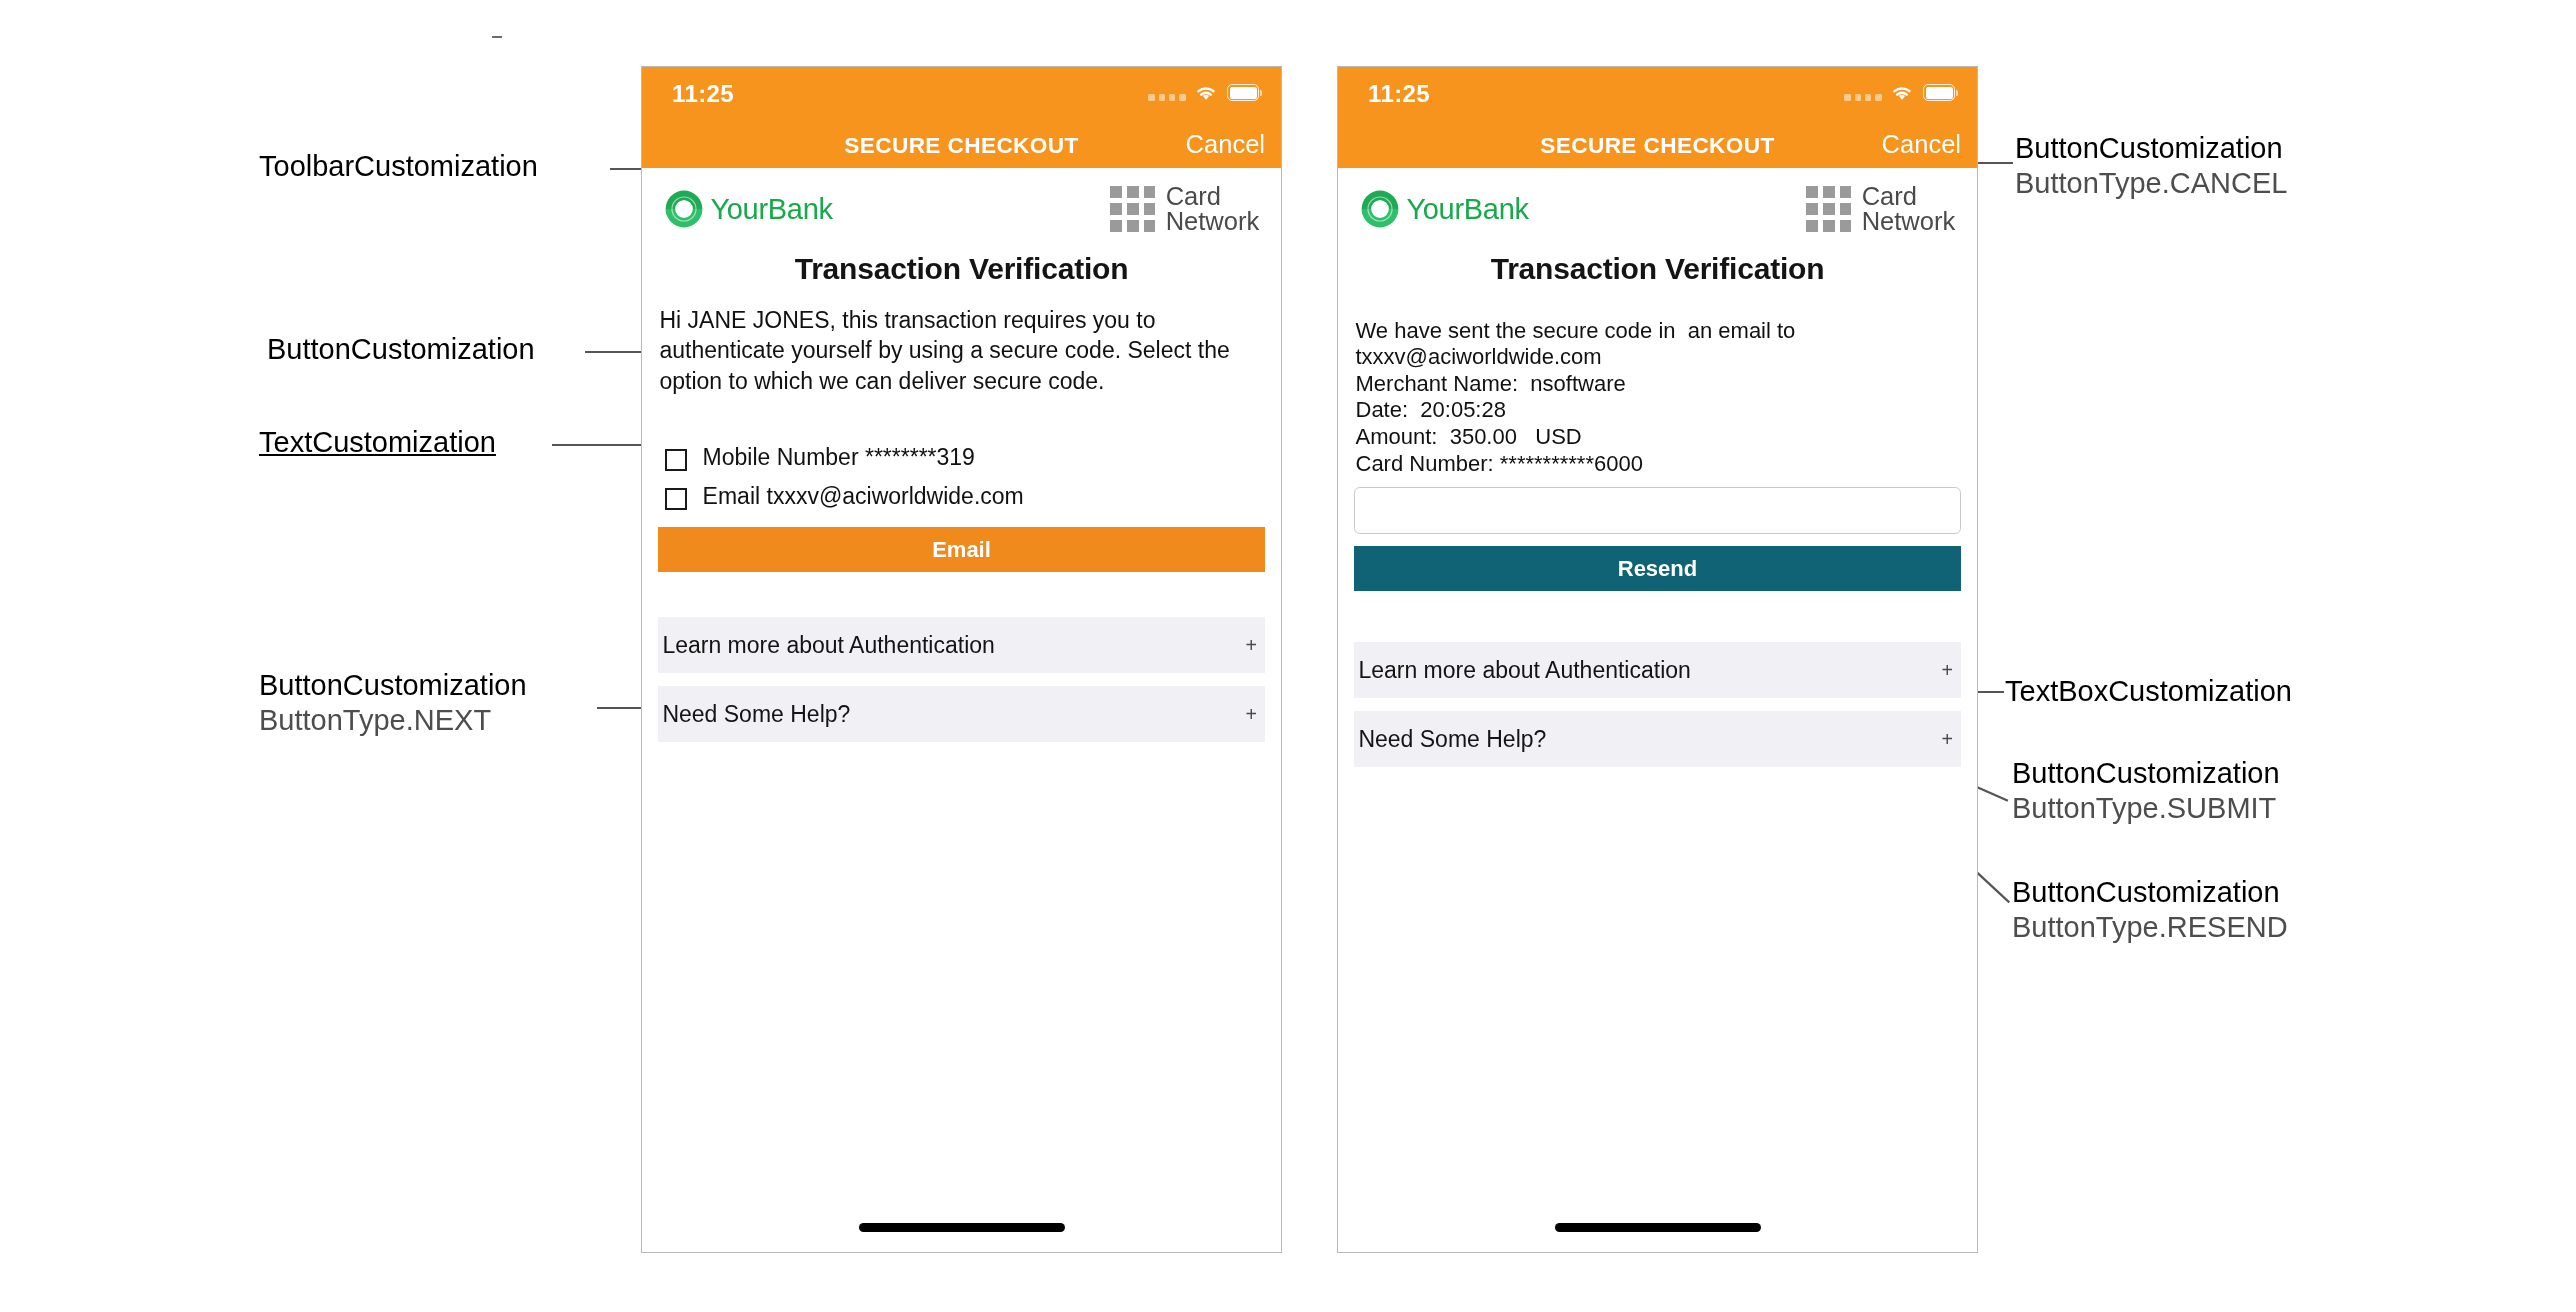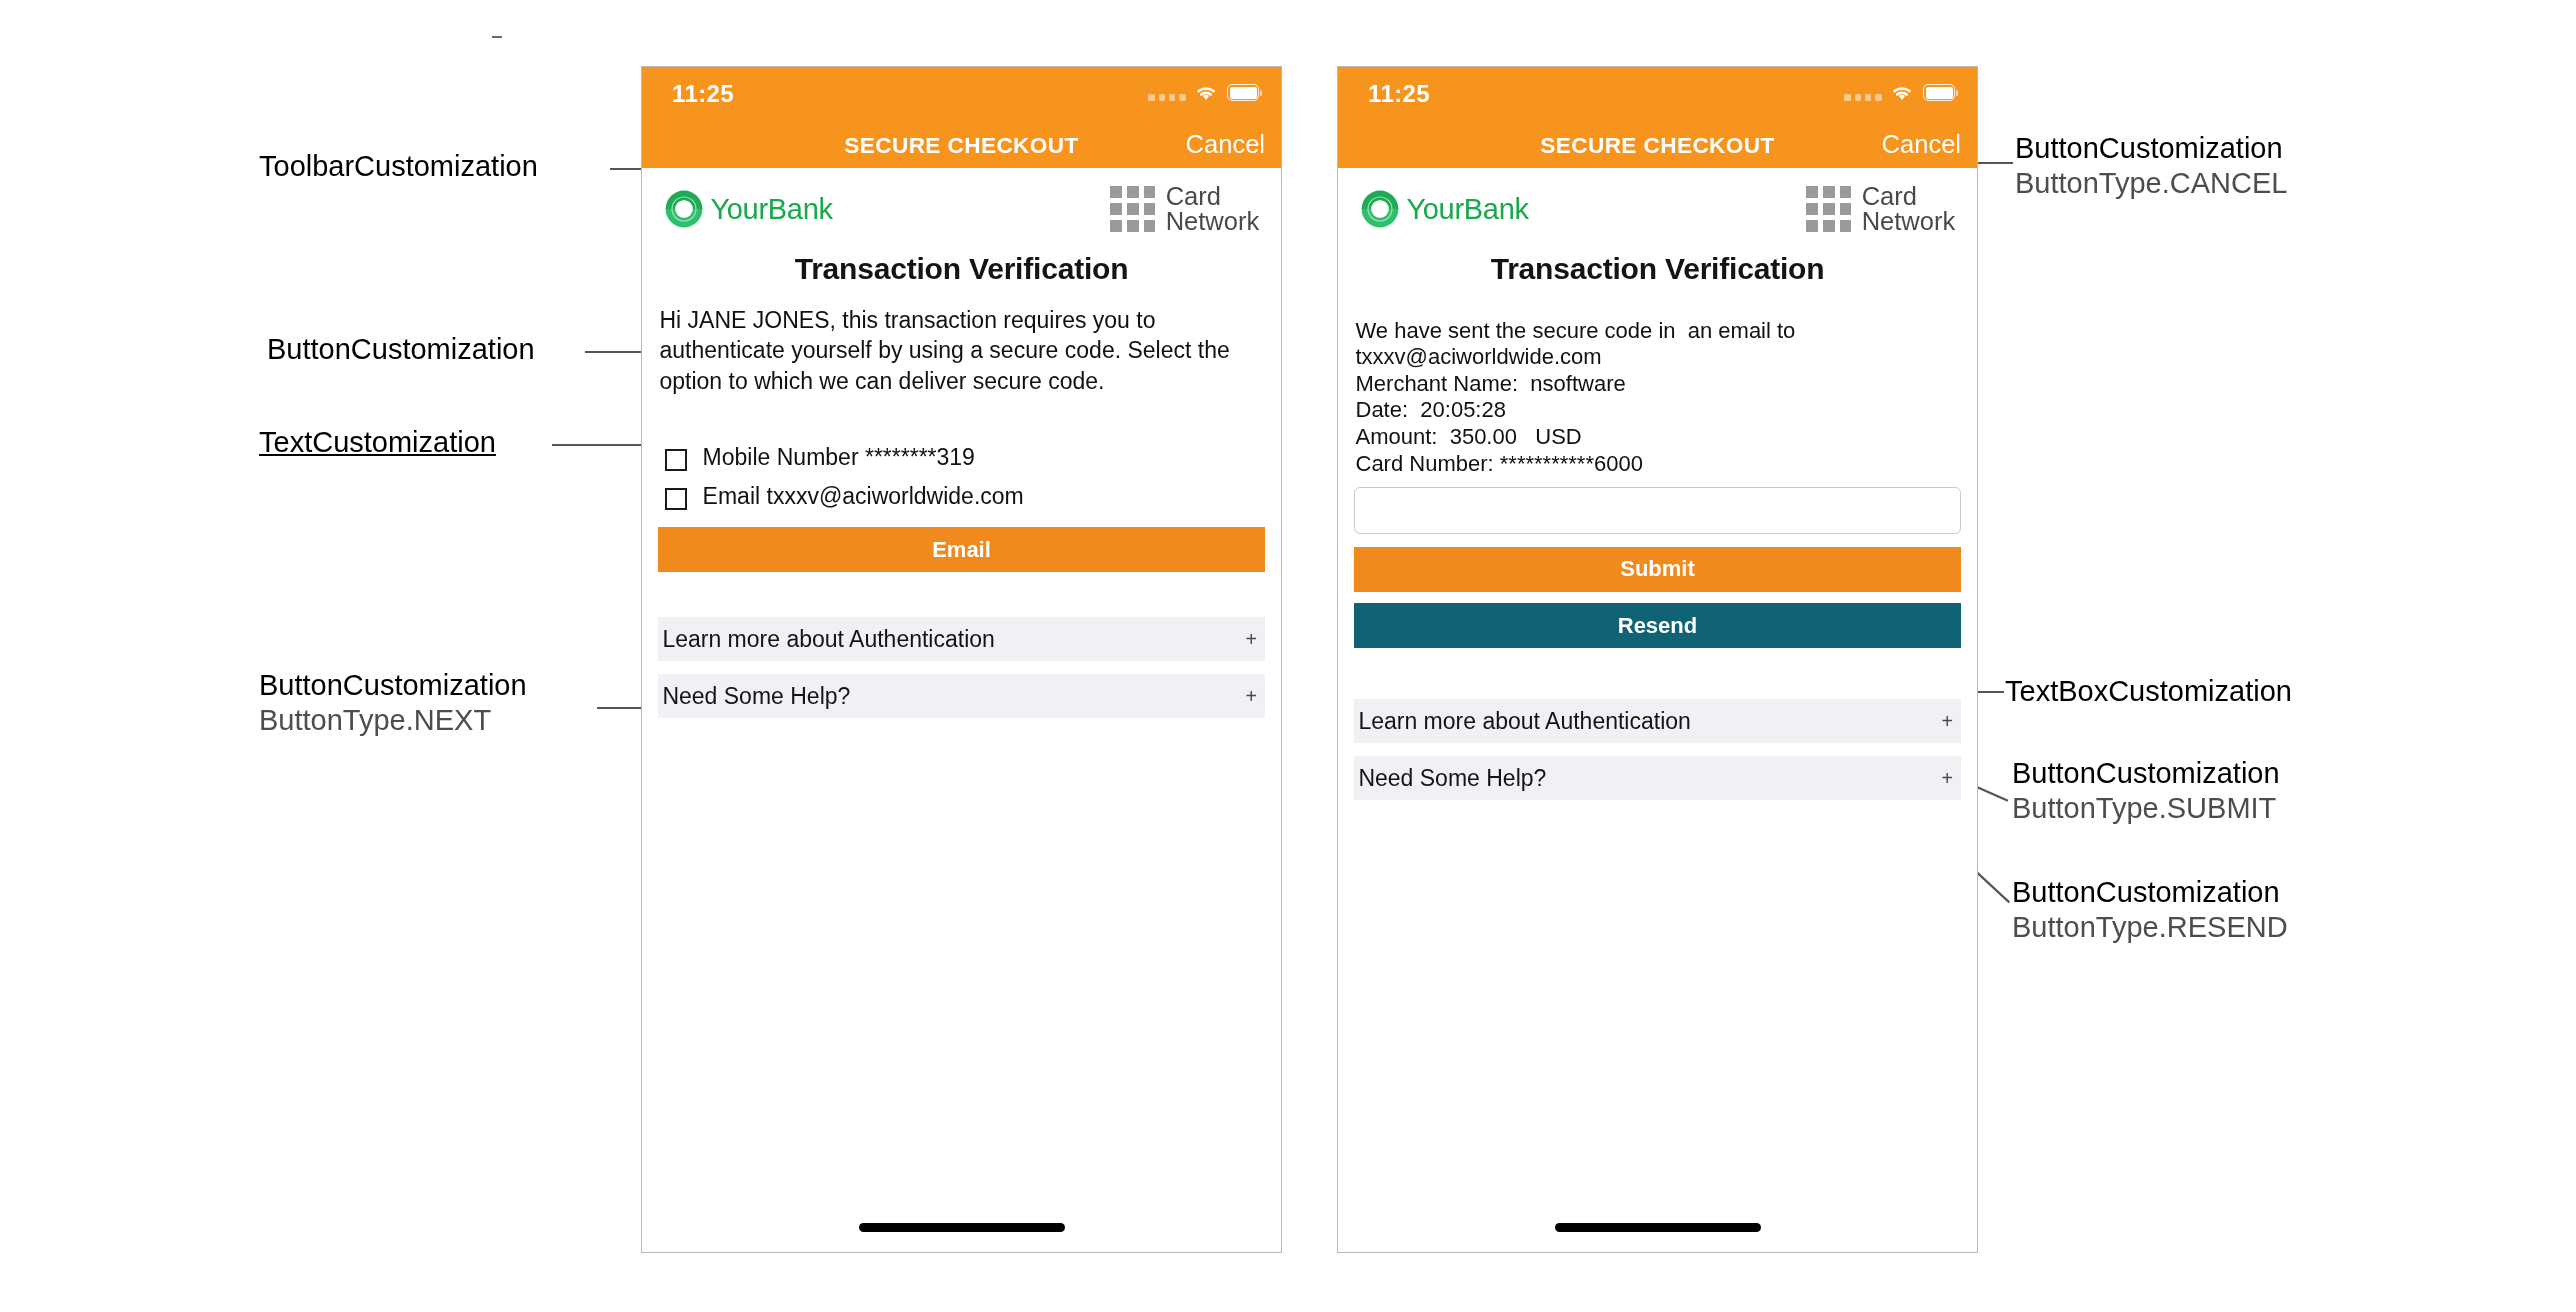--- a/index.html
+++ b/index.html
@@ -241,21 +241,21 @@
     cursor: pointer;
     box-sizing: border-box;
   }
   .btn-next   { background: #F18A1C; height: 45px; margin-top: 17.5px; }
   .btn-submit { background: #F18A1C; height: 45px; margin-top: 12.4px; }
   .btn-resend { background: #0F6374; height: 45px; margin-top: 11.7px; }
 
   .accordion { margin-top: 0; }
   .acc-row {
     background: #f1f0f4;
-    height: 44px;
+    height: 56px;
     display: flex;
     align-items: center;
     justify-content: space-between;
     padding: 0 8px 0 4.4px;
     margin-bottom: 13px;
     box-sizing: border-box;
   }
   .acc-label { font-size: 23px; color: #141414; }
   .acc-plus { font-size: 19.7px; color: #4b4b4b; }
 
@@ -483,21 +483,20 @@
       <span class="ln">txxxv@aciworldwide.com</span>
       <span class="ln">Merchant Name:  nsoftware</span>
       <span class="ln">Date:  20:05:28</span>
       <span class="ln">Amount:  350.00   USD</span>
       <span class="ln">Card Number: ***********6000</span>
     </div>
 
 
     <input class="textbox" type="text" placeholder="" value="" style="">
 
-    <button class="btn btn-submit">Submit</button>
     <button class="btn btn-resend">Resend</button>
 
     <div class="accordion" style="margin-top:51px;">
       <div class="acc-row">
         <span class="acc-label">Learn more about Authentication</span>
         <span class="acc-plus">+</span>
       </div>
       <div class="acc-row">
         <span class="acc-label">Need Some Help?</span>
         <span class="acc-plus">+</span>

